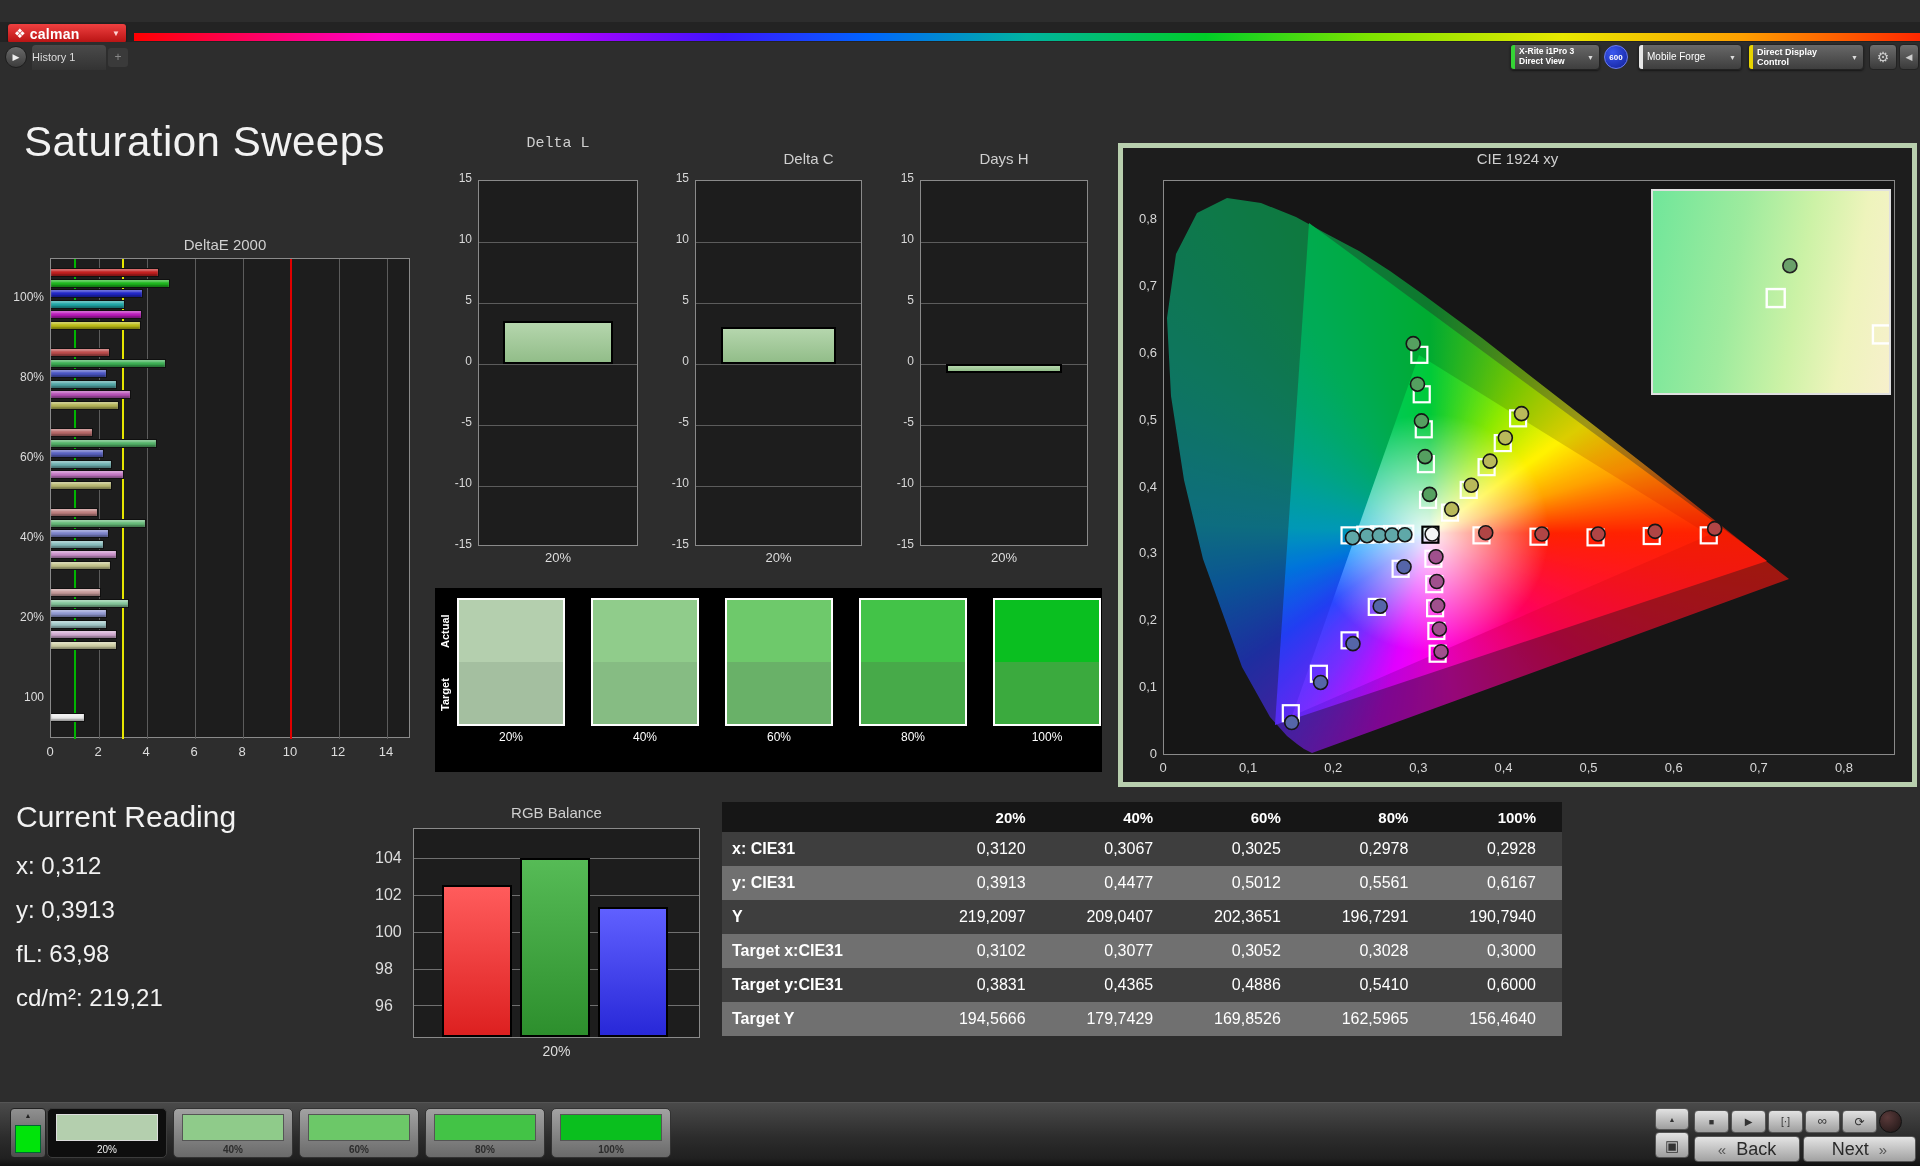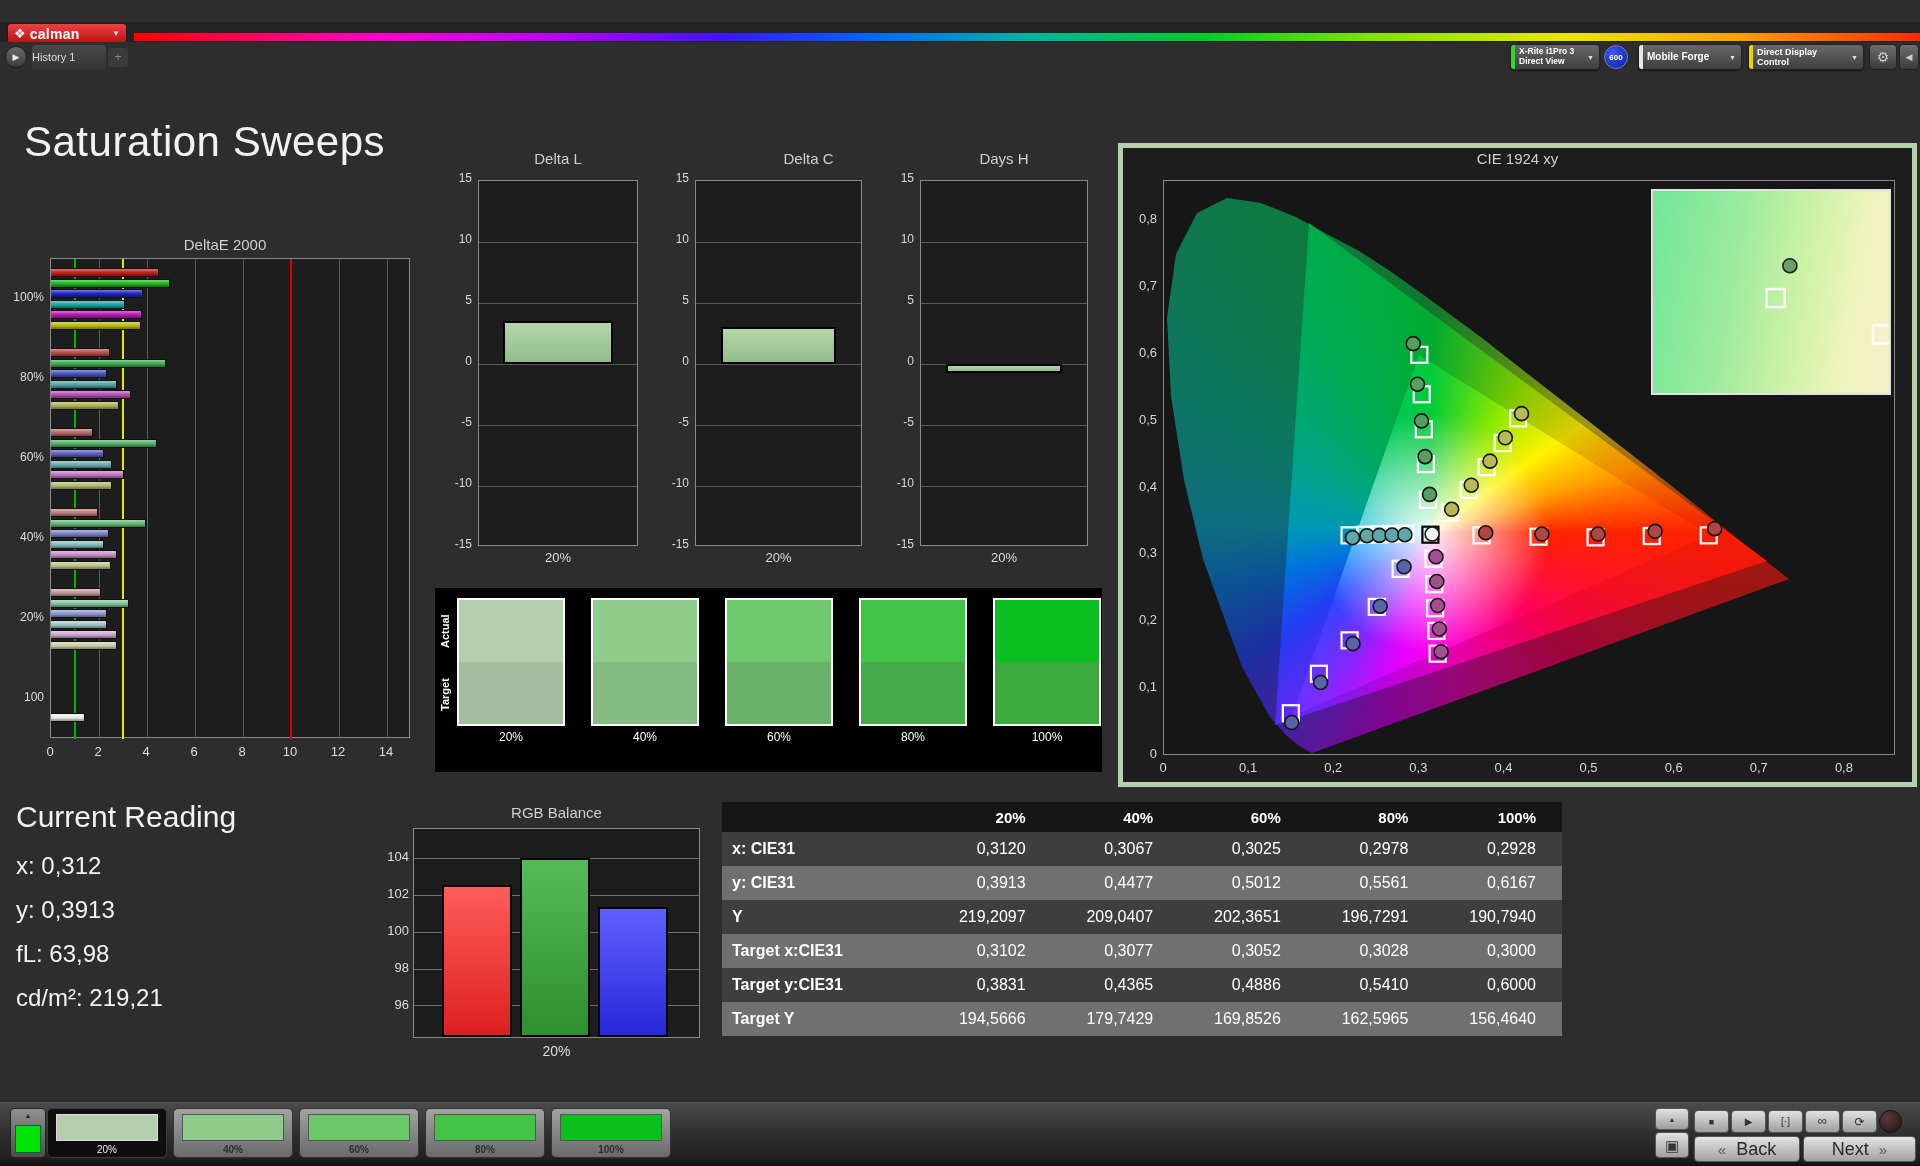--- a/index.html
+++ b/index.html
@@ -34,21 +34,21 @@
   #toolbar { left:0; top:42px; width:1920px; height:28px; background:#2d2d2d; }
   #tab-pop { left:5px; top:46px; width:22px; height:22px; border-radius:50%;
     background:linear-gradient(#6a6a6a,#3c3c3c); border:1px solid #1d1d1d; color:#eee;
     font-size:9px; text-align:center; line-height:21px; cursor:pointer; }
   #history-tab { left:32px; top:45px; width:74px; height:25px; border-radius:4px 4px 0 0;
     background:linear-gradient(#4a4a4a,#333); color:#ddd; font-size:11px;
     text-align:left; line-height:25px; cursor:pointer; }
   #tab-add { left:108px; top:48px; width:20px; height:19px; border-radius:3px;
     background:#3a3a3a; color:#888; text-align:center; line-height:18px; font-size:12px; cursor:pointer; }
   .dd { border-radius:4px; background:linear-gradient(#686868,#3e3e3e); border:1px solid #222;
-    color:#fff; display:flex; align-items:center; cursor:pointer; box-shadow:0 1px 2px rgba(0,0,0,.5);font-weight:bold; }
+    color:#fff; display:flex; align-items:center; cursor:pointer; box-shadow:0 1px 2px rgba(0,0,0,.5); }
   .dd .edge { width:4px; align-self:stretch; border-radius:3px 0 0 3px; }
   .dd .txt { flex:1; padding-left:4px; line-height:1.15; }
   .dd .chev { font-size:7px; color:#ddd; padding:0 5px; }
   #dd-meter { left:1510px; top:44px; width:90px; height:26px; font-size:8.5px; font-weight:bold; }
   #badge-600 { left:1604px; top:45px; width:24px; height:24px; border-radius:50%;
     background:radial-gradient(circle at 35% 30%, #3a58f0, #101e96); border:1px solid #6a7cf0;
     color:#fff; font-size:8px; font-weight:bold; text-align:center; line-height:23px; cursor:pointer; }
   #dd-source { left:1638px; top:44px; width:104px; height:26px; font-size:10px; }
   #dd-display { left:1748px; top:44px; width:116px; height:26px; font-size:9px; font-weight:bold; }
   .toolbtn { border-radius:4px; background:linear-gradient(#6e6e6e,#3a3a3a); border:1px solid #222;
@@ -111,21 +111,21 @@
   .cie-ylab { position:absolute; width:34px; text-align:right; color:#d8d8d8; font-size:13px; }
   .cie-xlab { position:absolute; top:760px; width:40px; text-align:center; color:#d8d8d8; font-size:13px; }
 
   
   #reading-title { left:16px; top:800px; font-size:30px; color:#f2f2f2; }
   .reading-line { position:absolute; left:16px; font-size:24px; color:#f2f2f2; }
 
   
   #rgb-title { left:413px; top:804px; width:287px; }
   #rgb-plot { left:413px; top:828px; width:287px; height:210px; }
-  .rgb-ylab { position:absolute; width:34px; text-align:right; color:#ddd; font-size:13px; }
+  .rgb-ylab { position:absolute; width:34px; text-align:left; color:#ddd; font-size:16px; }
   .rgb-bar { position:absolute; width:70px; border:2px solid #000; }
   #rgb-xlab { left:413px; top:1043px; width:287px; text-align:center; color:#ddd; font-size:14px; }
 
   
   #data-table { left:722px; top:802px; width:840px; border-collapse:collapse; font-size:16px; color:#fff; }
   #data-table th { background:#161616; font-weight:bold; height:30px; text-align:right; padding-right:26px; font-size:15px; }
   #data-table td { height:34px; text-align:right; padding-right:26px; }
   #data-table td.rowlab { text-align:left; padding-left:10px; font-weight:bold; }
   #data-table tr.dark td { background:#3e3e3e; }
   #data-table tr.lite td { background:#707070; }
@@ -250,21 +250,21 @@
       <div class="de-xlab" style="position: absolute; left: 374px;">14</div>
       <div class="de-ylab" style="position: absolute; left: 2px; top: 290px;">100%</div>
       <div class="de-ylab" style="position: absolute; left: 2px; top: 370px;">80%</div>
       <div class="de-ylab" style="position: absolute; left: 2px; top: 450px;">60%</div>
       <div class="de-ylab" style="position: absolute; left: 2px; top: 530px;">40%</div>
       <div class="de-ylab" style="position: absolute; left: 2px; top: 610px;">20%</div>
       <div class="de-ylab" style="position: absolute; left: 2px; top: 690px;">100</div>
     </div>
 
   <div id="delta-charts">
-      <div class="chart-title" style="position: absolute; left: 478px; top: 150px; width: 160px;">Delta L</div>
+      <div class="chart-title" style="position: absolute; left: 478px; top: 135px; width: 160px; font-family: Liberation Mono, monospace;">Delta L</div>
       <div class="plot dl-plot" style="position: absolute; left: 478px; top: 180px; width: 160px; height: 366px;">
         <div class="gridline" style="position: absolute; left: 0px; top: 60.5px; width: 100%; height: 1px;"></div>
         <div class="gridline" style="position: absolute; left: 0px; top: 121.5px; width: 100%; height: 1px;"></div>
         <div class="gridline" style="position: absolute; left: 0px; top: 182.5px; width: 100%; height: 1px;"></div>
         <div class="gridline" style="position: absolute; left: 0px; top: 243.5px; width: 100%; height: 1px;"></div>
         <div class="gridline" style="position: absolute; left: 0px; top: 304.5px; width: 100%; height: 1px;"></div>
         <div class="dl-bar" style="left: 15%; width: 70%; top: 140.3px; height: 42.7px;"></div>
       </div>
       <div class="tick" style="position: absolute; left: 436px; top: 171px; width: 36px; text-align: right;">15</div>
       <div class="tick" style="position: absolute; left: 436px; top: 232px; width: 36px; text-align: right;">10</div>

